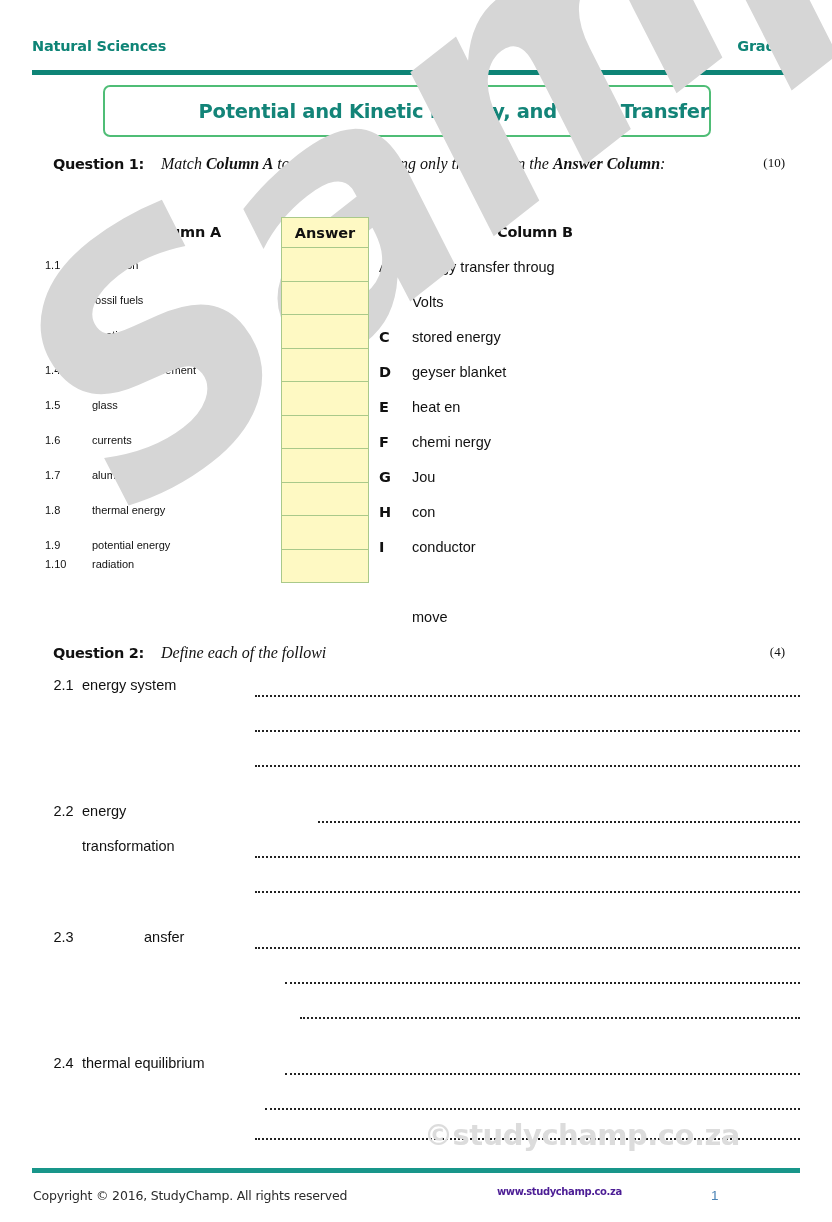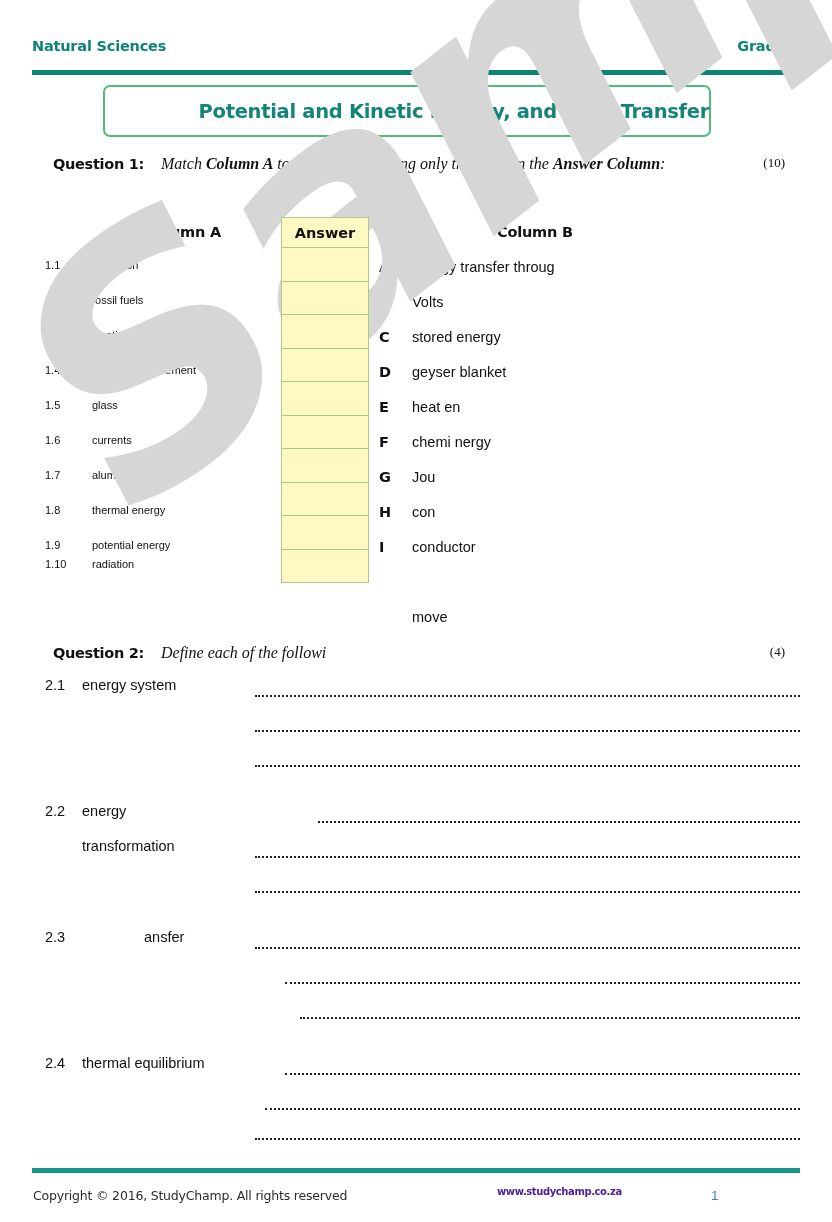--- a/index.html
+++ b/index.html
@@ -229,21 +229,21 @@
 
   
   .def-num {
     position: absolute;
     left: 45px;
     font-size: 14.5px;
     font-family: "Liberation Sans", sans-serif;
     color: #111;
     white-space: nowrap;
   }
-  .def-num .n { display: inline-block; width: 37px; }
+  .def-num .n { display: inline-block; width: 37px; text-align: center; }
 
   .dotline {
     position: absolute;
     height: 2px;
     border-bottom: 2px dotted #222;
   }
 </style>
 </head>
 <body>
 
@@ -360,20 +360,21 @@
     <div class="dotline" style="left:285px; top:980px;  width:515px;"></div>
     <div class="dotline" style="left:300px; top:1015px; width:500px;"></div>
     <div class="dotline" style="left:285px; top:1071px; width:515px;"></div>
     <div class="dotline" style="left:265px; top:1106px; width:535px;"></div>
     <div class="dotline" style="left:255px; top:1136px; width:545px;"></div>
 
   </div>
 
   <div class="wm-layer">
     <div class="wm-sample">Sample</div>
+    <div class="wm-url">©studychamp.co.za</div>
   </div>
 
   <div class="content-top">
 
     <table class="answer-table">
       <tbody>
           <tr>
             <td class="hdcell">Answer</td>
           </tr>
       <tr>

